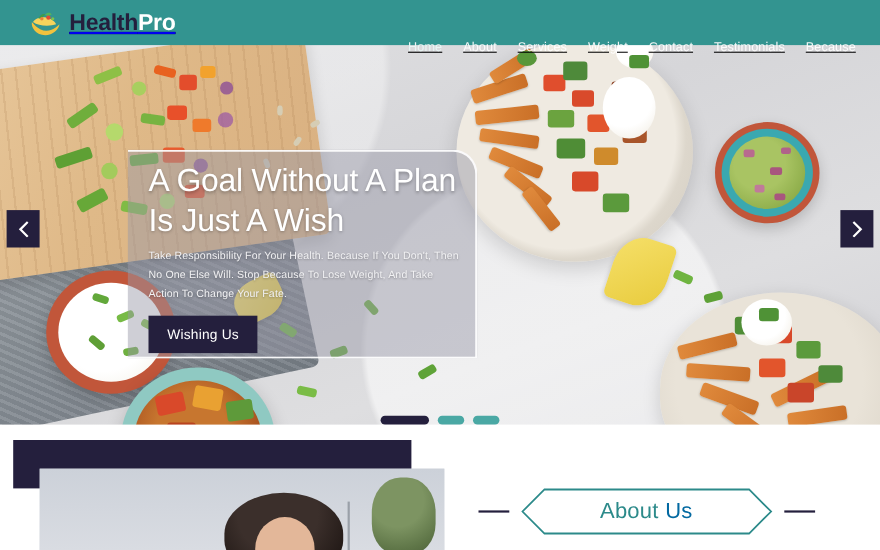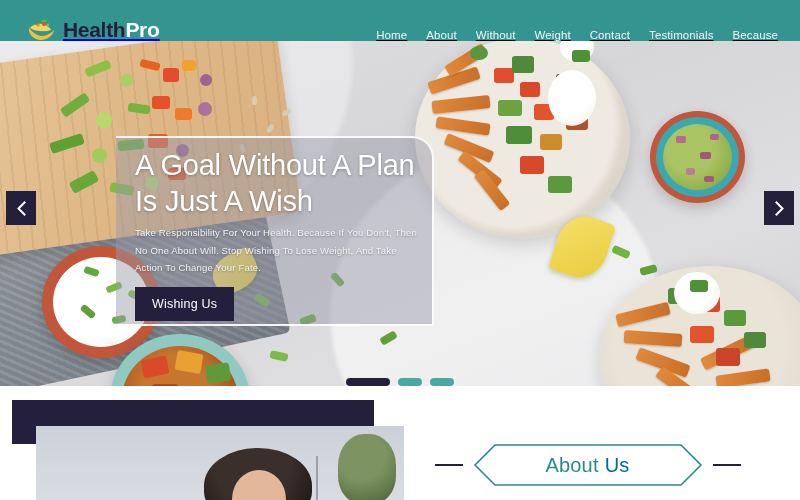--- a/index.html
+++ b/index.html
@@ -8,21 +8,21 @@
     font-family: "Liberation Sans", sans-serif;
     background:#ffffff;
     -webkit-font-smoothing:antialiased;
   }
   .page { position:relative; width:800px; height:500px; overflow:hidden; background:#fff; }
 
   
   .header {
     position:absolute; top:0; left:0; width:800px; height:41px;
     background:#339490; z-index:40;
-    display:flex; align-items:flex-end;text-decoration:underline;
+    display:flex; align-items:center;text-decoration:underline;
   }
   .brand { display:flex; align-items:center; margin-left:26px; gap:7px; }
   .logo-mark { width:30px; height:24px; position:relative; display:block; }
   .brand-text { font-size:21px; font-weight:700; letter-spacing:-0.3px; line-height:1; }
   .brand-health { color:#241f3d; }
   .brand-pro { color:#ffffff; }
 
   .nav { margin-left:auto; margin-right:22px; display:flex; align-items:center; gap:19px;margin-top:44px; }
   .nav a {
     color:#ffffff; font-size:11.5px; text-decoration:none; letter-spacing:0.1px;
@@ -339,21 +339,21 @@
       <div class="veg" style="left:380px;top:318px;width:17px;height:8px;background:#5fa338;transform:rotate(-30deg);"></div>
     </div>
 
     <div class="hero-panel"></div>
 
     <h1 class="hero-title">
       <span>A Goal Without A Plan</span><br>
       <span>Is Just A Wish</span>
     </h1>
 
-    <p class="hero-desc">Take Responsibility For Your Health. Because If You Don't, Then No One About Will. Stop Wishing To Lose Weight, And Take Action To Change Your Fate.</p>
+    <p class="hero-desc">Take Responsibility For Your Health. Because If You Don't, Then No One Else Will. Stop Because To Lose Weight, And Take Action To Change Your Fate.</p>
 
     <button class="hero-cta">Wishing Us</button>
 
     <button class="arrow prev">
       <span>
         <svg width="11" height="15" viewBox="0 0 11 15" fill="none">
           <path d="M8.5 1.5L2.5 7.5L8.5 13.5" stroke="#ffffff" stroke-width="2" stroke-linecap="square" stroke-linejoin="miter"></path>
         </svg>
       </span>
     </button>
@@ -387,21 +387,21 @@
         </svg>
       </span>
       <span class="brand-text">
         <span class="brand-health">Health</span><span class="brand-pro">Pro</span>
       </span>
     </a>
 
     <nav class="nav">
       <a href="#" class="active">Home</a>
       <a href="#">About</a>
-      <a href="#">Without</a>
+      <a href="#">Services</a>
       <a href="#">Weight</a>
       <a href="#">Contact</a>
       <a href="#">Testimonials</a>
       <a href="#">Because</a>
     </nav>
   </div>
 
   <div class="about">
     <div class="about-navy"></div>
 

